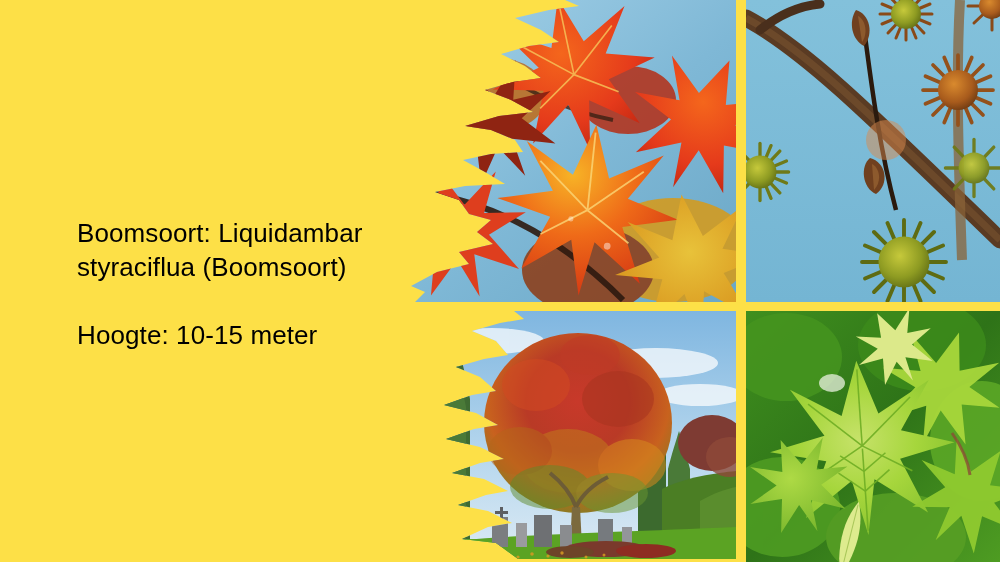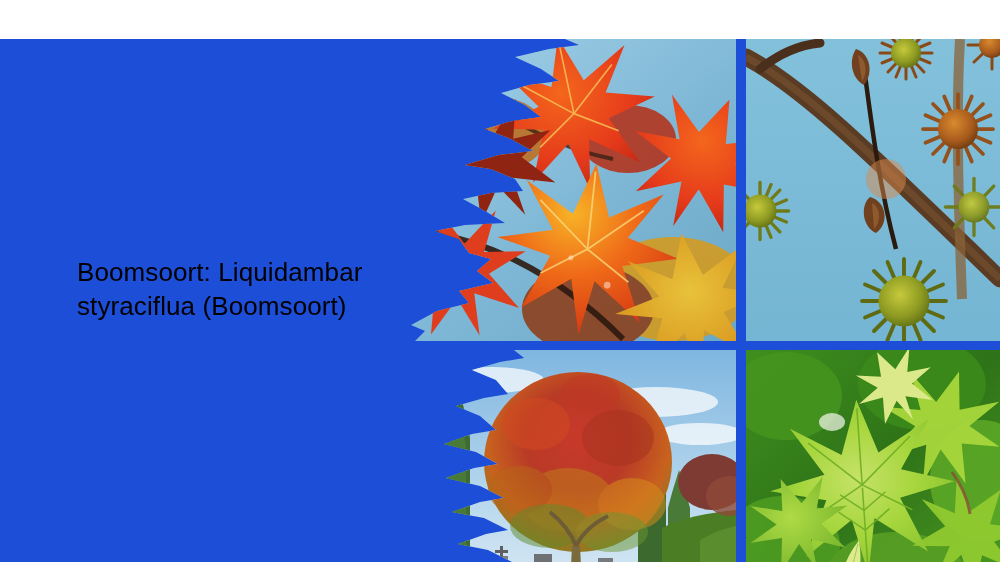--- a/index.html
+++ b/index.html
@@ -4,21 +4,21 @@
 <title>Boomsoort slide</title>
 <style>
   html,body{margin:0;padding:0;}
   body{
     width:1000px;height:562px;
     background:#ffffff;
     font-family:"Liberation Sans", sans-serif;
     overflow:hidden;
     position:relative;
   }
-  #slide{position:absolute;inset:0;background:#1d4ed8;margin-top:39px;}
+  #slide{position:absolute;inset:0;background:#fde047;}
 
   
   .text-block{position:absolute;left:77px;top:216px;width:290px;}
   .text-line{
     font-size:26px;line-height:34px;color:#000000;
     letter-spacing:0.1px;white-space:nowrap;
   }
   .para-gap{height:34px;}
 
   
@@ -32,20 +32,21 @@
 </style>
 </head>
 <body>
 
 <div id="slide">
 
   <div class="text-block">
     <div class="text-line">Boomsoort: Liquidambar</div>
     <div class="text-line">styraciflua (Boomsoort)</div>
     <div class="para-gap"></div>
+    <div class="text-line">Hoogte: 10-15 meter</div>
   </div>
 
   <div class="pic" id="pic-leaves-autumn">
     <svg viewBox="0 0 363 302" preserveAspectRatio="none">
       <defs>
         <clipPath id="ragged1">
           <path d="M363,0 L363,302 L42,302
                    L52,292 L38,286 L64,272 L96,264 L86,252 L120,244
                    L104,232 L118,220 L96,214 L86,200 L62,192
                    L92,186 L132,184 L112,172 L90,160 L118,154

